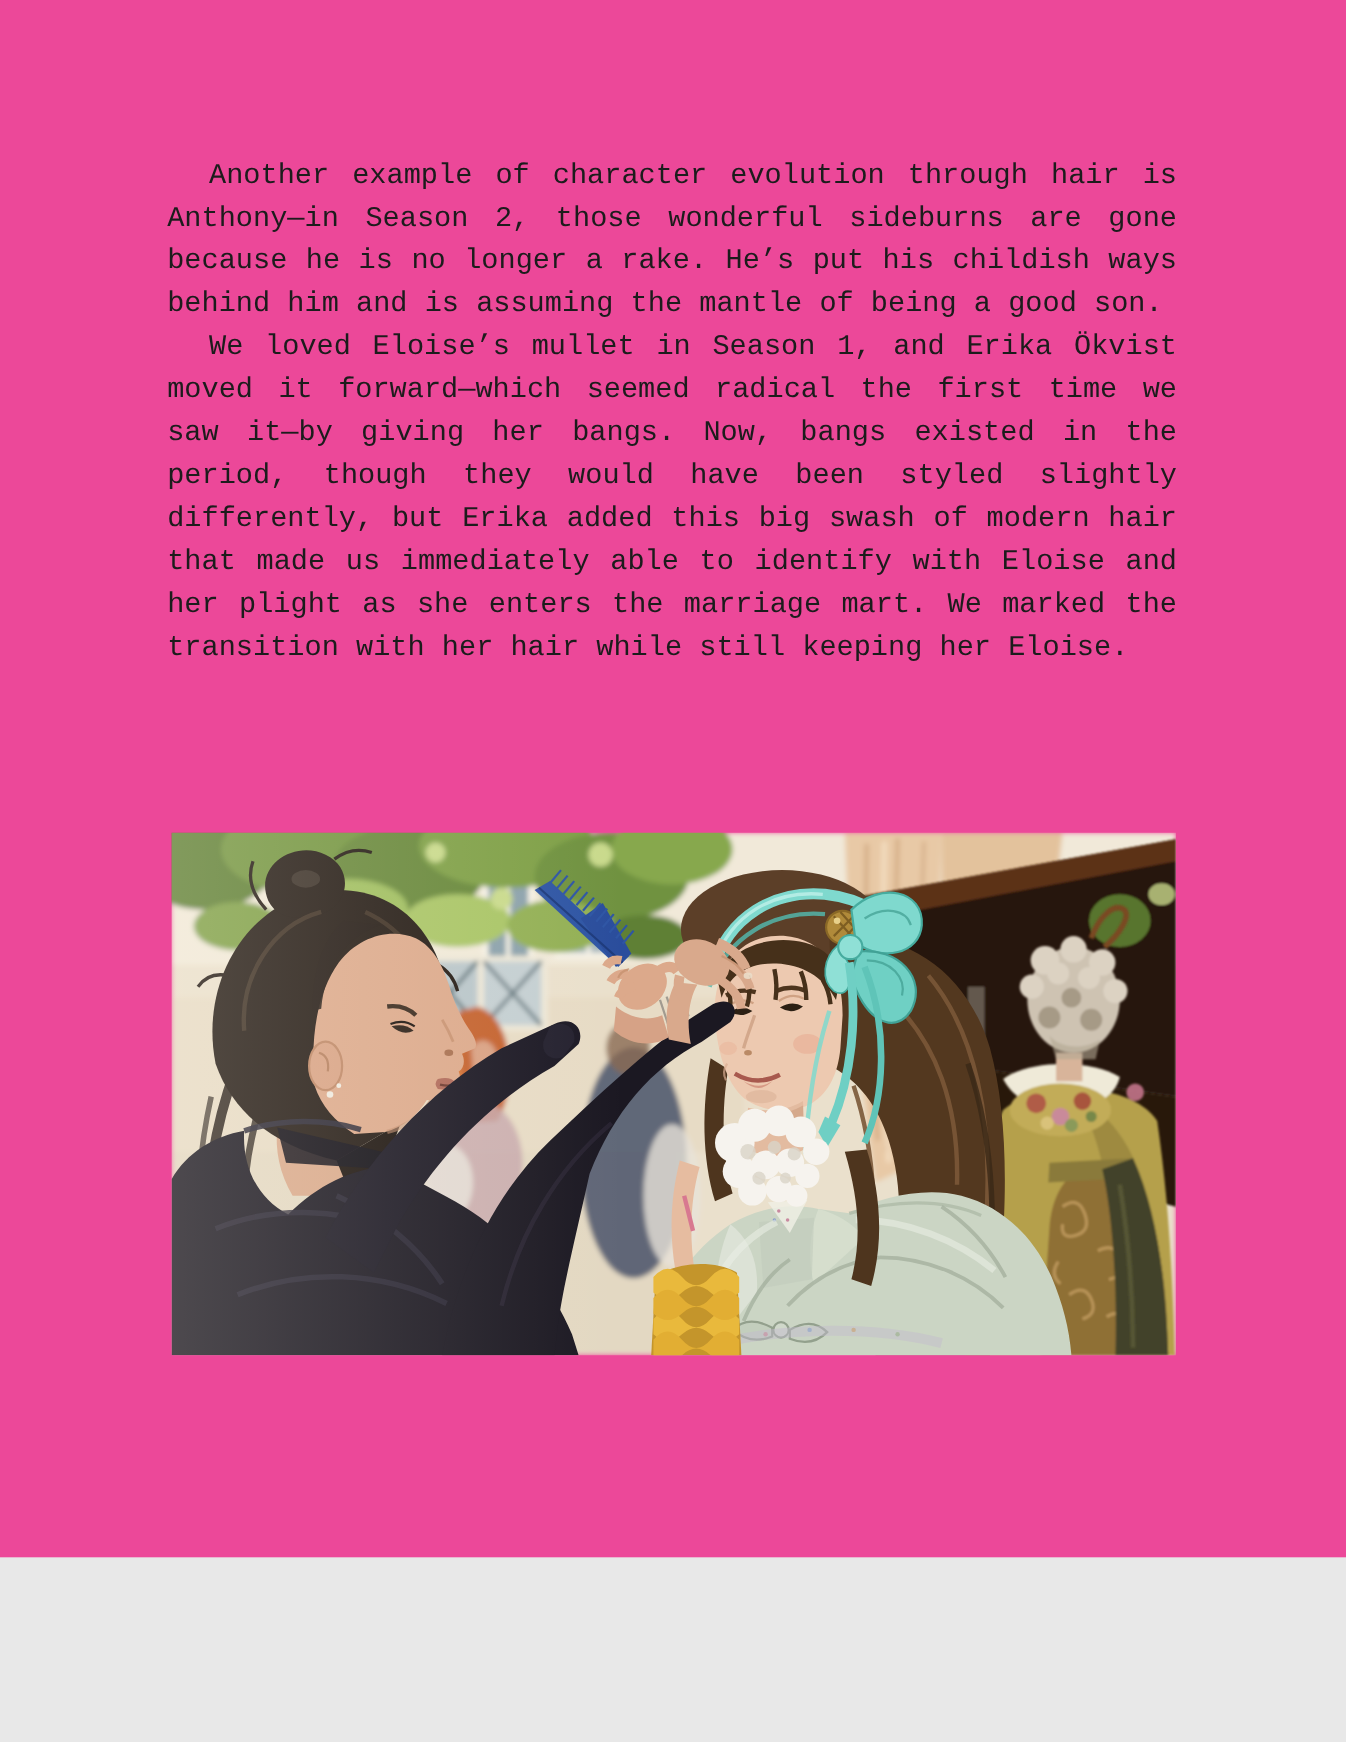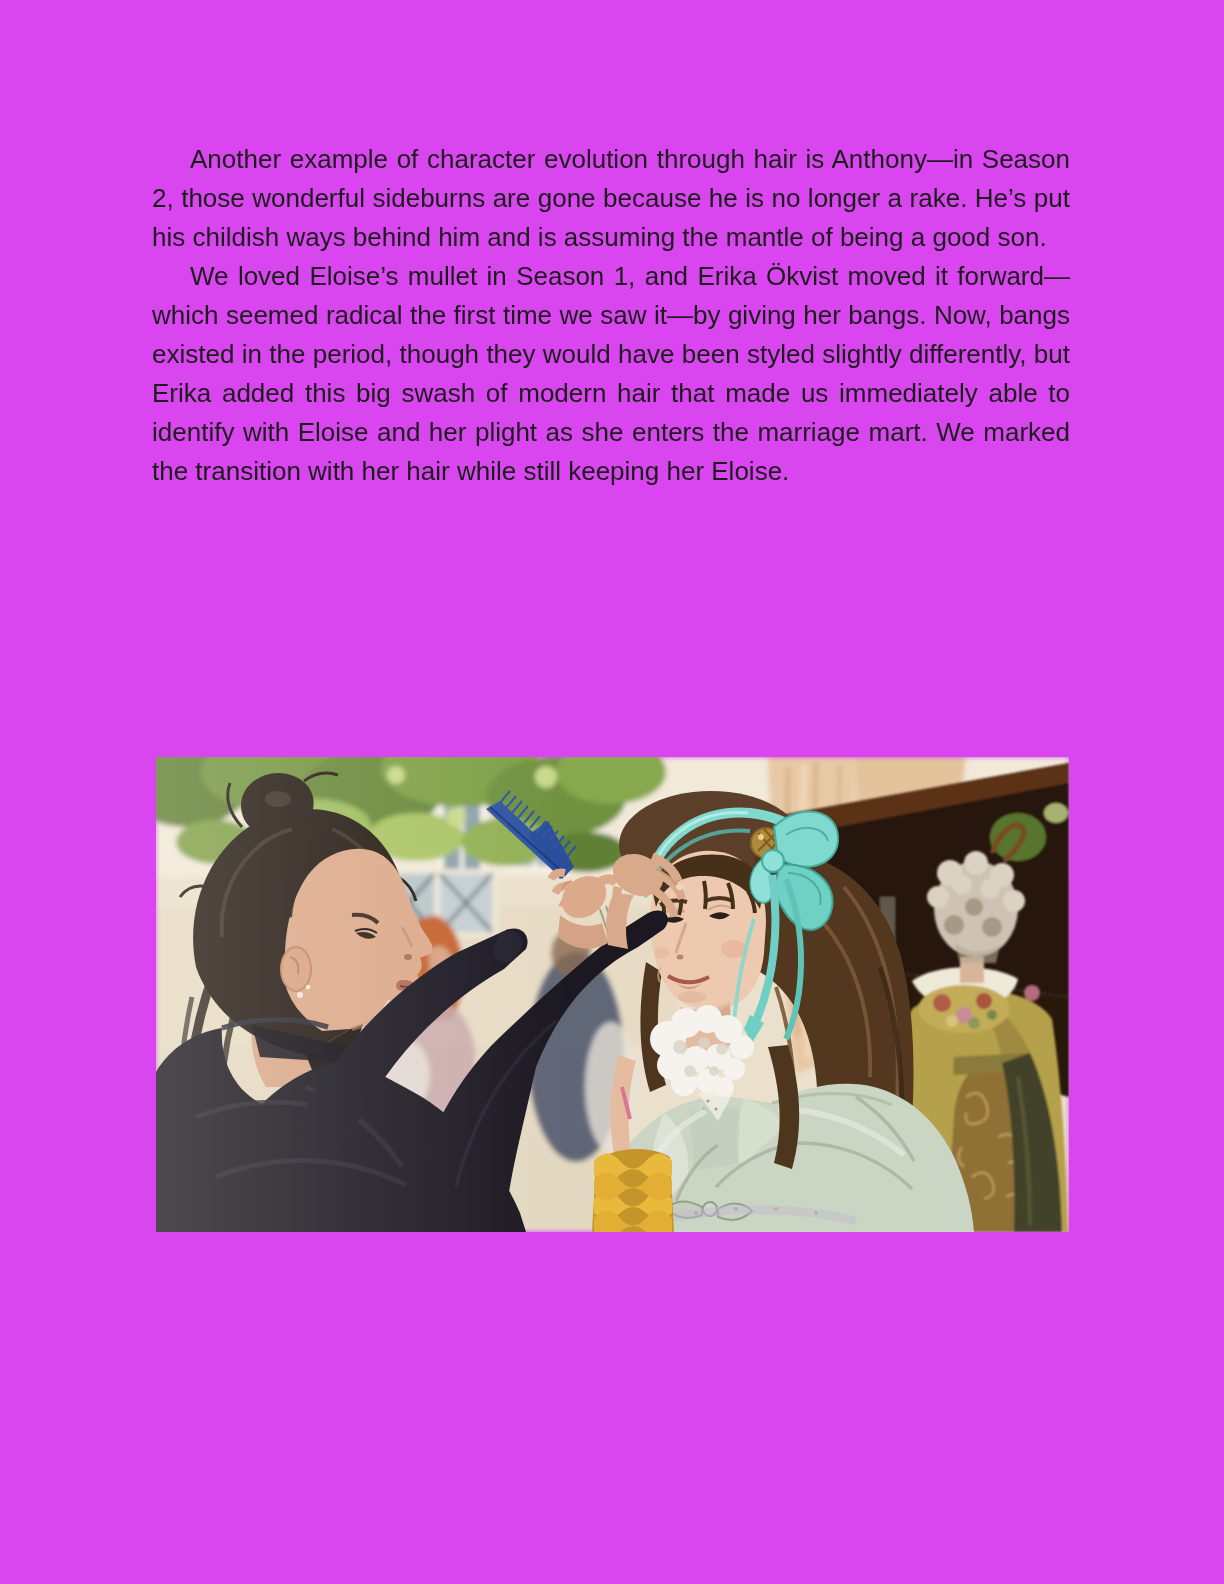--- a/index.html
+++ b/index.html
@@ -1,22 +1,22 @@
 <!DOCTYPE html>
 <html><head>
 <meta charset="utf-8">
 <style>
   html,body{margin:0;padding:0;background:#e8e8e8;}
   .page{
     position:relative;
-    width:1224px;height:1584px;
-    background:#d946ef;
+    width:1224px;height:1416px;
+    background:#ec4899;
     margin:0 auto;
     overflow:hidden;
-    font-family:Liberation Sans, sans-serif;
+    font-family:Liberation Mono, monospace;
   }
   .body-text{
     position:absolute;
     left:152px;top:140px;width:918px;
     color:#1c1c1c;
     font-size:26px;
     line-height:39px;
     text-align:justify;
     text-justify:inter-word;
   }

